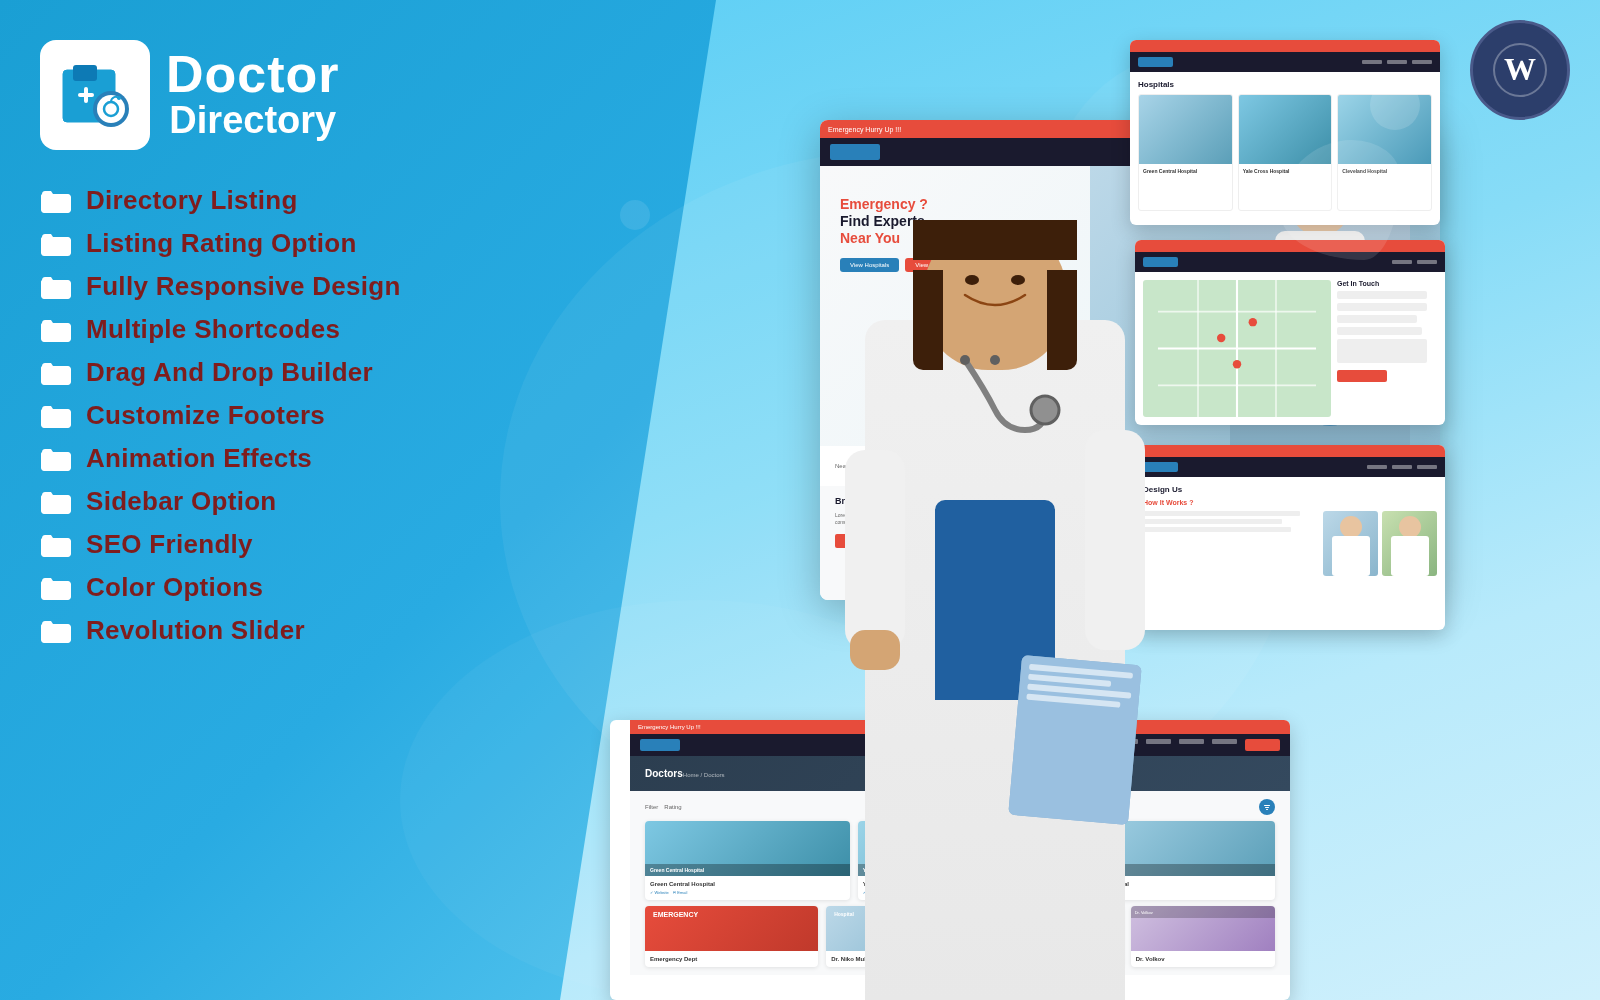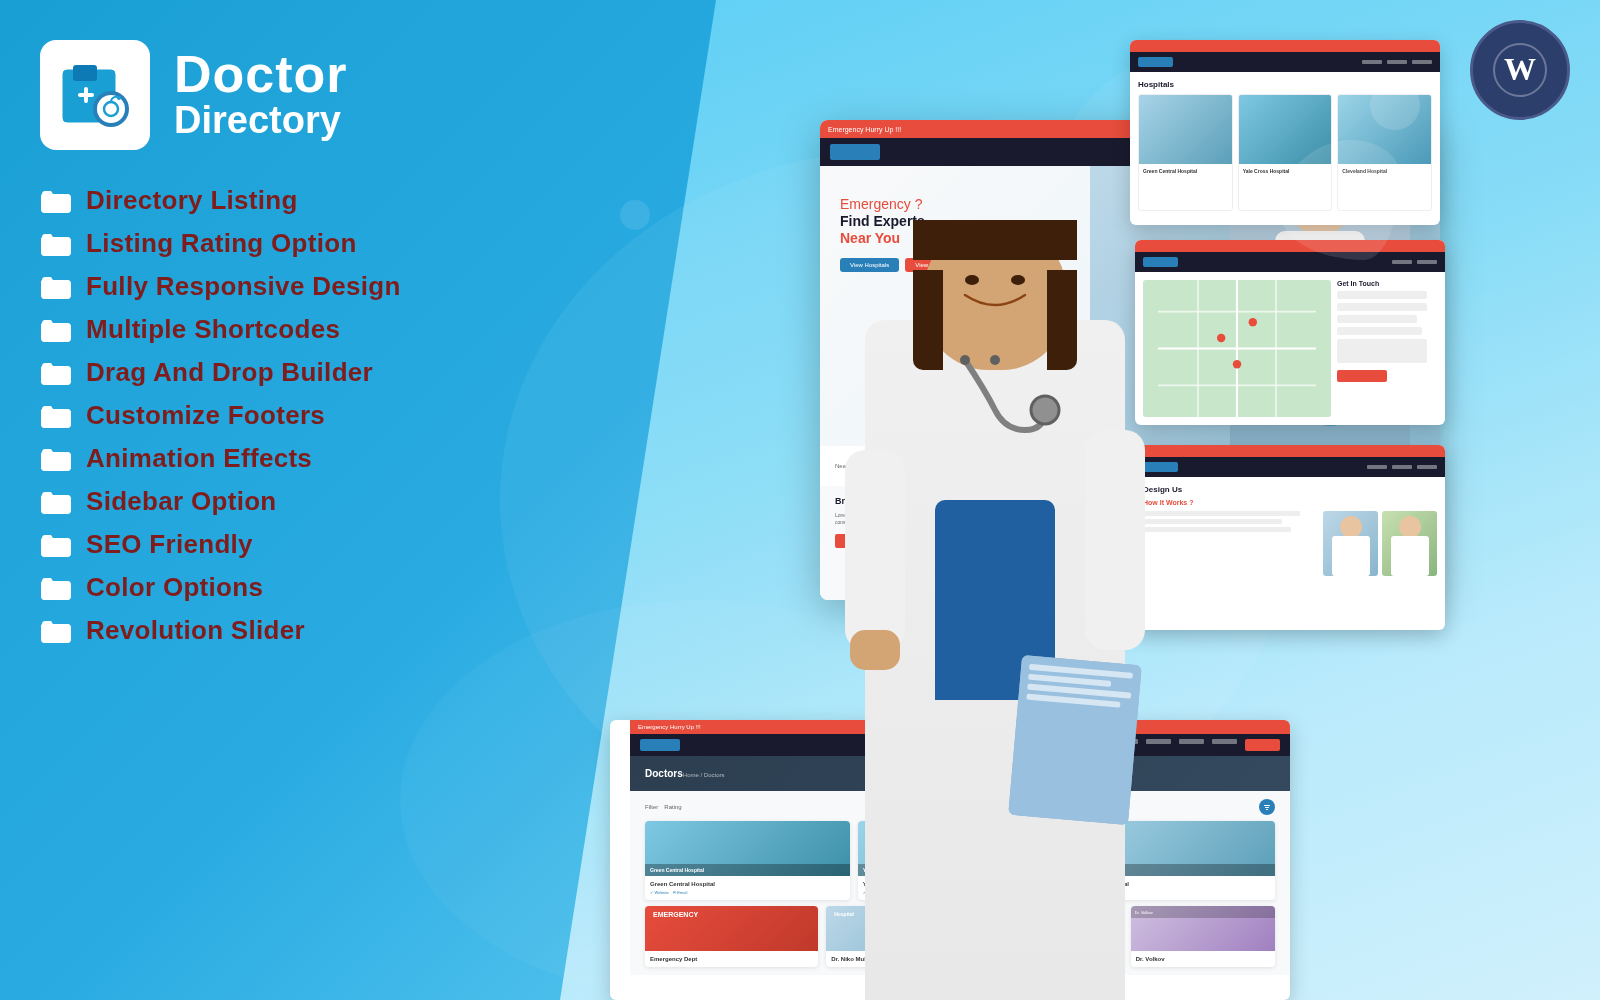--- a/index.html
+++ b/index.html
@@ -44,22 +44,23 @@
     .left-panel {
       width: 540px;
       padding: 40px 30px 20px 40px;
       flex-shrink: 0;
     }
 
     
     .logo-area {
       display: flex;
       align-items: center;
-      gap: 24px;
+      gap: 16px;
       margin-bottom: 30px;
+      text-align: center;
     }
 
     .logo-icon {
       width: 110px;
       height: 110px;
       background: white;
       border-radius: 16px;
       display: flex;
       align-items: center;
       justify-content: center;
@@ -225,21 +226,21 @@
 
     .ss-hero-text {
       position: absolute;
       top: 30px;
       left: 20px;
       z-index: 2;
     }
 
     .ss-hero-h1 {
       font-size: 14px;
-      font-weight: 400;
+      font-weight: 700;
       color: #e74c3c;
       line-height: 1.2;
     }
 
     .ss-hero-h2 {
       font-size: 14px;
       font-weight: 800;
       color: #1a1a2e;
       line-height: 1.2;
     }

